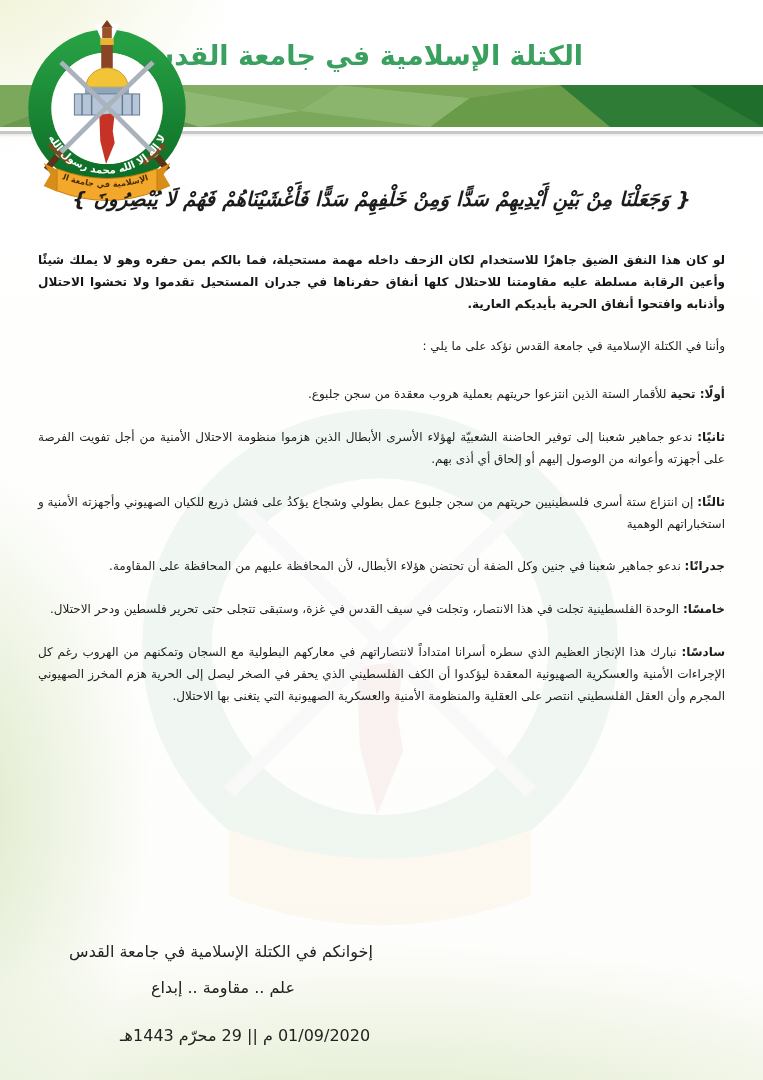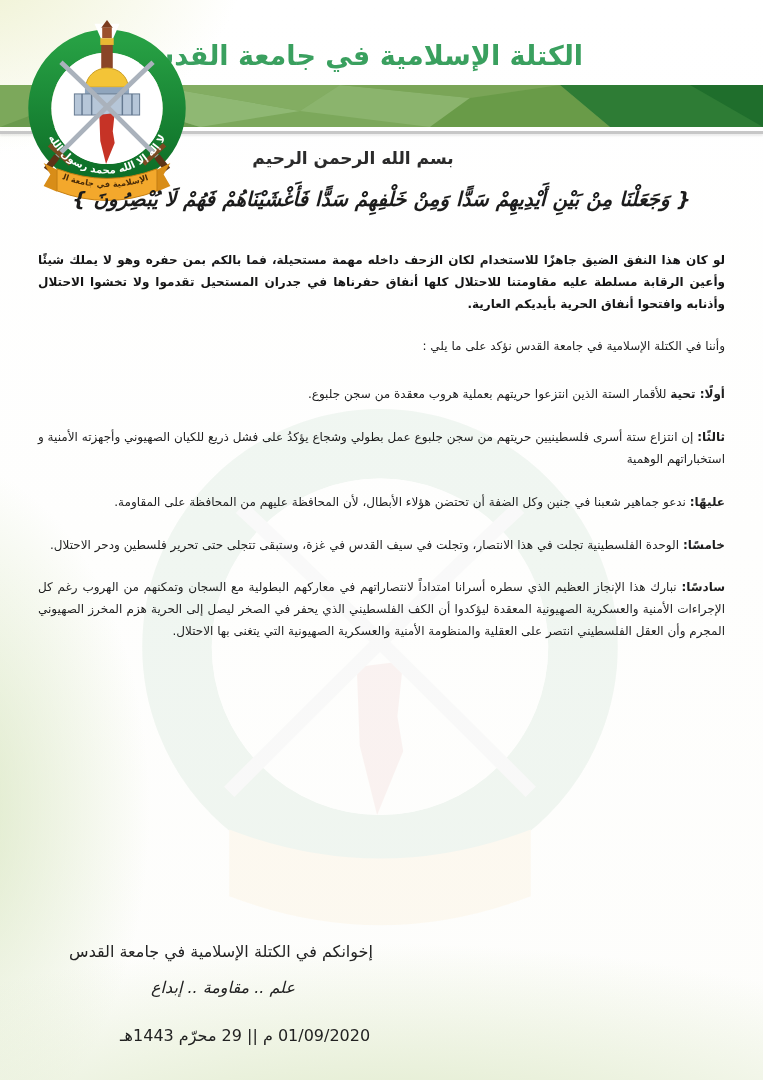--- a/index.html
+++ b/index.html
@@ -32,21 +32,21 @@
     position:absolute;top:183px;left:30px;width:703px;text-align:center;
     font-size:20px;font-weight:bold;color:#1c1c1c;line-height:1.6;font-style:italic;
   }
   .content{position:absolute;top:250px;right:38px;left:38px;color:#1e1e1e;}
   .content p{margin:0 0 21px 0;font-size:12px;line-height:1.82;text-align:justify;text-align-last:right;}
   .intro{font-weight:bold;color:#151515;}
   .lead-in{margin-bottom:26px !important;}
   .item .ordinal{font-weight:bold;margin-top:20px;}
   
   .signature{position:absolute;top:942px;right:345px;left:24px;text-align:center;font-size:16px;color:#222;}
-  .motto{position:absolute;top:978px;right:345px;left:28px;text-align:center;font-size:16px;color:#222;font-style:italic;}
+  .motto{position:absolute;top:978px;right:345px;left:28px;text-align:center;font-size:16px;color:#222;}
   .dateline{position:absolute;top:1026px;left:95px;width:300px;text-align:center;font-size:16px;color:#222;direction:rtl;}
 </style>
 </head>
 <body>
 
 <div class="page">
 
   <svg class="band" viewBox="0 0 763 42" preserveAspectRatio="none" aria-hidden="true">
     <rect x="0" y="0" width="763" height="42" fill="#7ca85b"></rect>
     <polygon points="0,42 90,8 200,42" fill="#6a9a4d"></polygon>
@@ -117,30 +117,30 @@
 
   <svg class="watermark" viewBox="0 0 180 200" aria-hidden="true">
     <circle cx="90" cy="92" r="70" fill="none" stroke="#0d6e27" stroke-width="24"></circle>
     <circle cx="90" cy="92" r="58" fill="#ffffff"></circle>
     <path d="M 82,99 L 98,97 L 96,116 L 98,128 L 89,150 L 83,126 Z" fill="#c63326"></path>
     <path d="M 38,142 C 62,118 112,68 138,44" stroke="#aab2bc" stroke-width="5" fill="none"></path>
     <path d="M 142,142 C 118,118 68,68 42,44" stroke="#aab2bc" stroke-width="5" fill="none"></path>
     <path d="M 38,155 Q 90,175 142,155 L 142,178 Q 90,198 38,178 Z" fill="#f3a82c"></path>
   </svg>
 
-  <div class="basmala">بسم الله الرحمن الرحيم</div>
   <div class="verse">{ وَجَعَلْنَا مِنْ بَيْنِ أَيْدِيهِمْ سَدًّا وَمِنْ خَلْفِهِمْ سَدًّا فَأَغْشَيْنَاهُمْ فَهُمْ لَا يُبْصِرُونَ }</div>
 
   <div class="content">
     <p class="intro">لو كان هذا النفق الضيق جاهزًا للاستخدام لكان الزحف داخله مهمة مستحيلة، فما بالكم بمن حفره وهو لا يملك شيئًا وأعين الرقابة مسلطة عليه مقاومتنا للاحتلال كلها أنفاق حفرناها في جدران المستحيل تقدموا ولا تخشوا الاحتلال وأذنابه وافتحوا أنفاق الحرية بأيديكم العارية.</p>
     <p class="lead-in">وأننا في الكتلة الإسلامية في جامعة القدس نؤكد على ما يلي :</p>
 
     <p class="item"><span class="ordinal">أولًا: تحية</span> <span>للأقمار الستة الذين انتزعوا حريتهم بعملية هروب معقدة من سجن جلبوع.</span></p>
+    <p class="item"><span class="ordinal">ثانيًا:</span> <span>ندعو جماهير شعبنا إلى توفير الحاضنة الشعبيّة لهؤلاء الأسرى الأبطال الذين هزموا منظومة الاحتلال الأمنية من أجل تفويت الفرصة على أجهزته وأعوانه من الوصول إليهم أو إلحاق أي أذى بهم.</span></p>
     <p class="item"><span class="ordinal">ثالثًا:</span> <span>إن انتزاع ستة أسرى فلسطينيين حريتهم من سجن جلبوع عمل بطولي وشجاع يؤكدُ على فشل ذريع للكيان الصهيوني وأجهزته الأمنية و استخباراتهم الوهمية</span></p>
-    <p class="item"><span class="ordinal">عليهًا:</span> <span>ندعو جماهير شعبنا في جنين وكل الضفة أن تحتضن هؤلاء الأبطال، لأن المحافظة عليهم من المحافظة على المقاومة.</span></p>
+    <p class="item"><span class="ordinal">جدرانًا:</span> <span>ندعو جماهير شعبنا في جنين وكل الضفة أن تحتضن هؤلاء الأبطال، لأن المحافظة عليهم من المحافظة على المقاومة.</span></p>
     <p class="item"><span class="ordinal">خامسًا:</span> <span>الوحدة الفلسطينية تجلت في هذا الانتصار، وتجلت في سيف القدس في غزة، وستبقى تتجلى حتى تحرير فلسطين ودحر الاحتلال.</span></p>
     <p class="item"><span class="ordinal">سادسًا:</span> <span>نبارك هذا الإنجاز العظيم الذي سطره أسرانا امتداداً لانتصاراتهم في معاركهم البطولية مع السجان وتمكنهم من الهروب رغم كل الإجراءات الأمنية والعسكرية الصهيونية المعقدة ليؤكدوا أن الكف الفلسطيني الذي يحفر في الصخر ليصل إلى الحرية هزم المخرز الصهيوني المجرم وأن العقل الفلسطيني انتصر على العقلية والمنظومة الأمنية والعسكرية الصهيونية التي يتغنى بها الاحتلال.</span></p>
   </div>
 
   <div class="signature">إخوانكم في الكتلة الإسلامية في جامعة القدس</div>
   <div class="motto">علم .. مقاومة .. إبداع</div>
   <div class="dateline">01/09/2020 م || 29 محرّم 1443هـ</div>
 
 </div>
 

